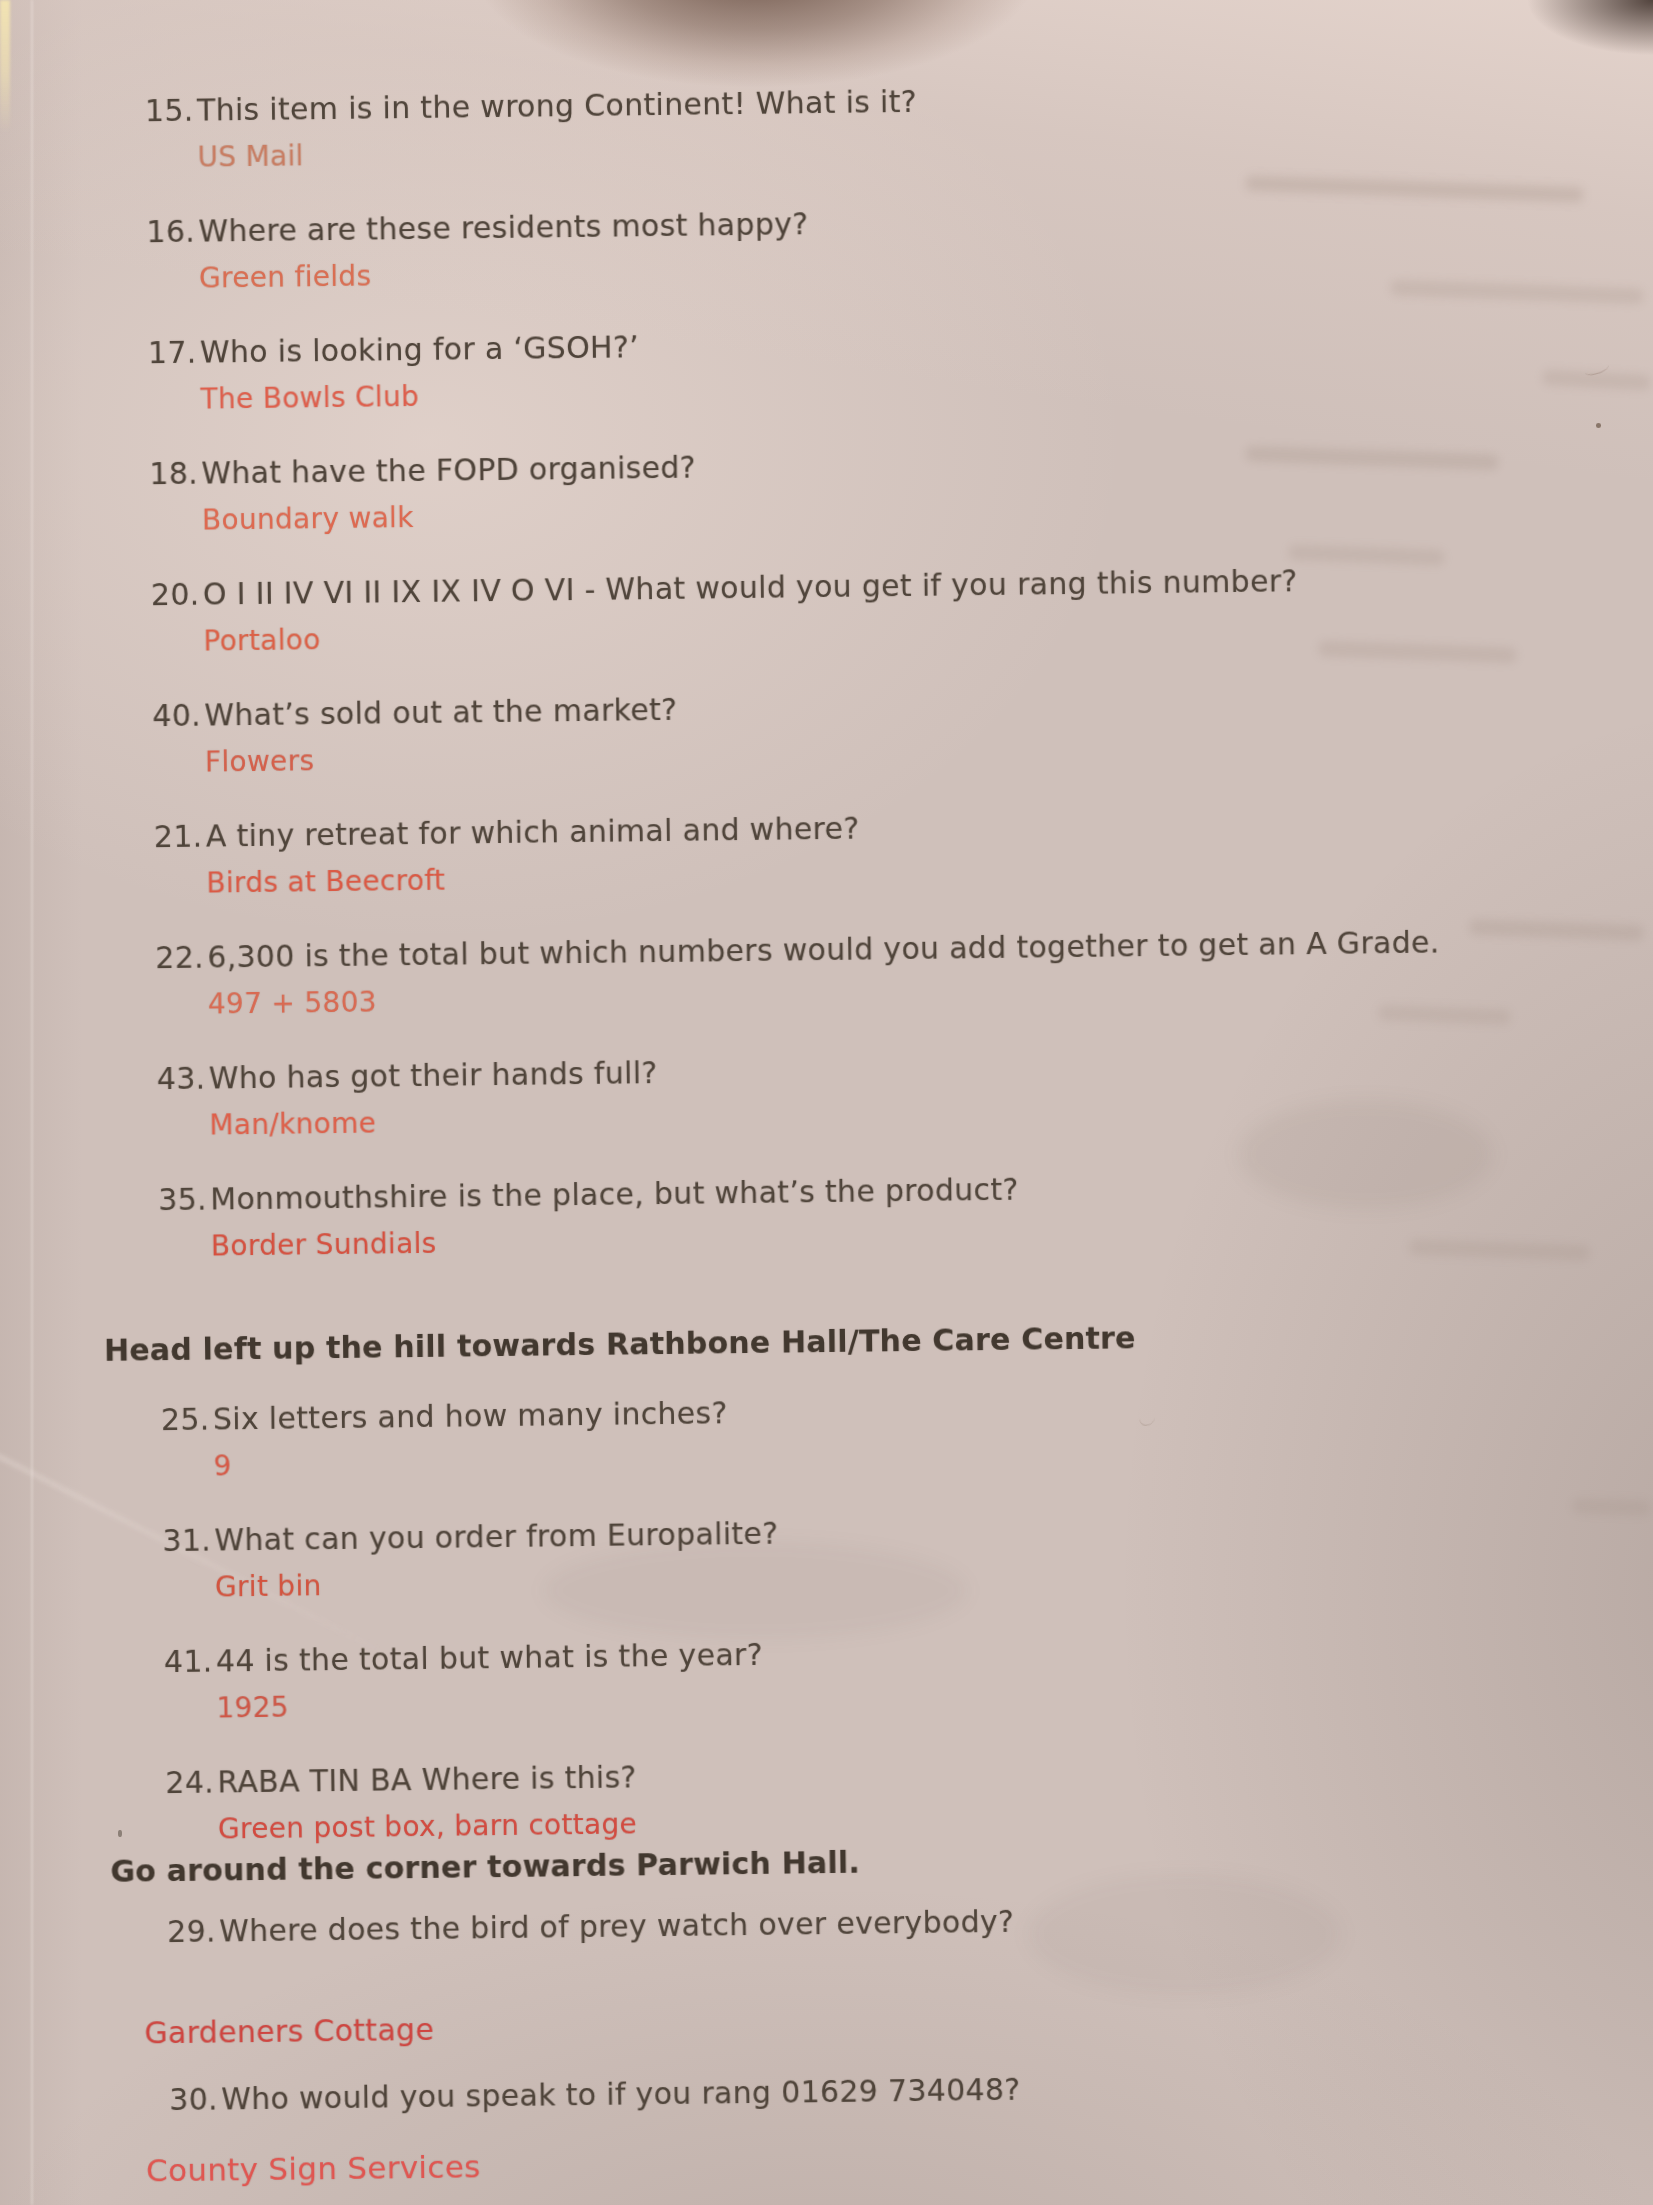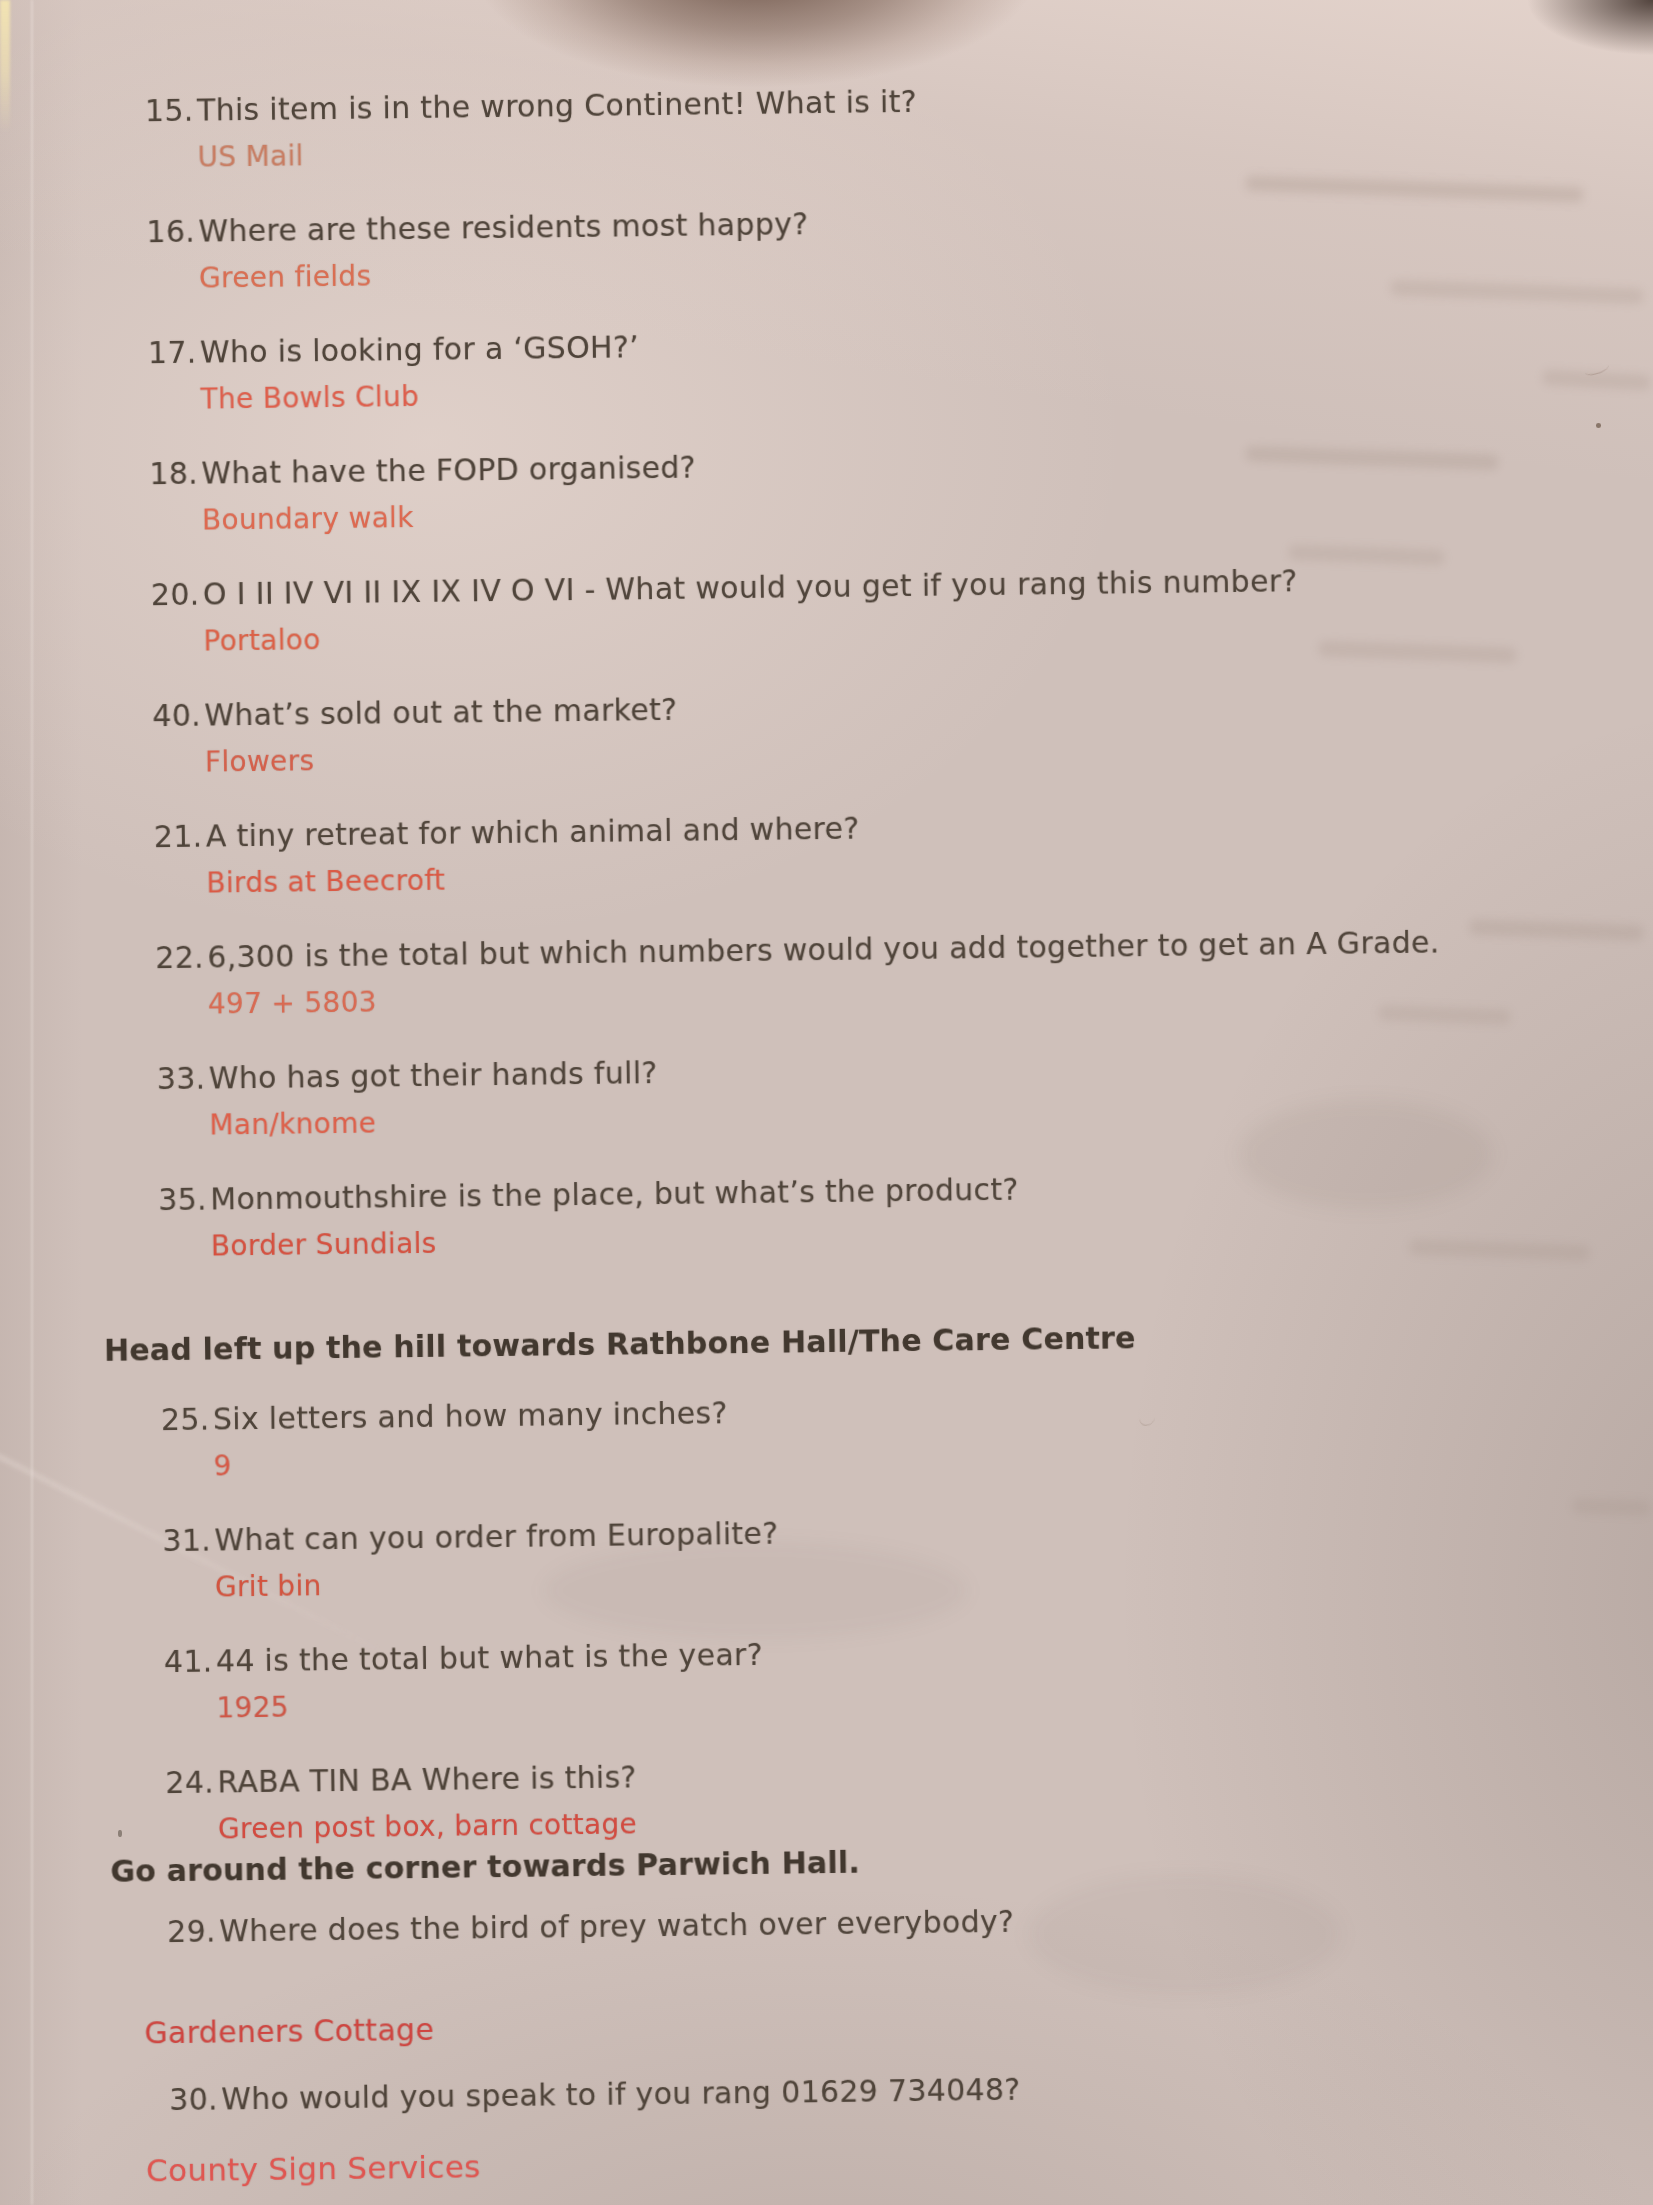--- a/index.html
+++ b/index.html
@@ -139,21 +139,21 @@
       </div>
       <div class="qa">
         <div class="qline"><span class="qnum">21.</span><span class="qtext">A tiny retreat for which animal and where?</span></div>
         <div class="aline" style="color: rgb(219, 90, 69);">Birds at Beecroft</div>
       </div>
       <div class="qa">
         <div class="qline"><span class="qnum">22.</span><span class="qtext">6,300 is the total but which numbers would you add together to get an A Grade.</span></div>
         <div class="aline" style="color: rgb(217, 106, 82);">497 + 5803</div>
       </div>
       <div class="qa">
-        <div class="qline"><span class="qnum">33.</span><span class="qtext">Who has got their hands full?</span></div>
+        <div class="qline"><span class="qnum">43.</span><span class="qtext">Who has got their hands full?</span></div>
         <div class="aline" style="color: rgb(223, 95, 73);">Man/knome</div>
       </div>
       <div class="qa">
         <div class="qline"><span class="qnum">35.</span><span class="qtext">Monmouthshire is the place, but what’s the product?</span></div>
         <div class="aline" style="color: rgb(214, 80, 63);">Border Sundials</div>
       </div>
       <div class="section-heading h1">Head left up the hill towards Rathbone Hall/The Care Centre</div>
       <div class="qa">
         <div class="qline"><span class="qnum">25.</span><span class="qtext">Six letters and how many inches?</span></div>
         <div class="aline" style="color: rgb(215, 90, 71);">9</div>

